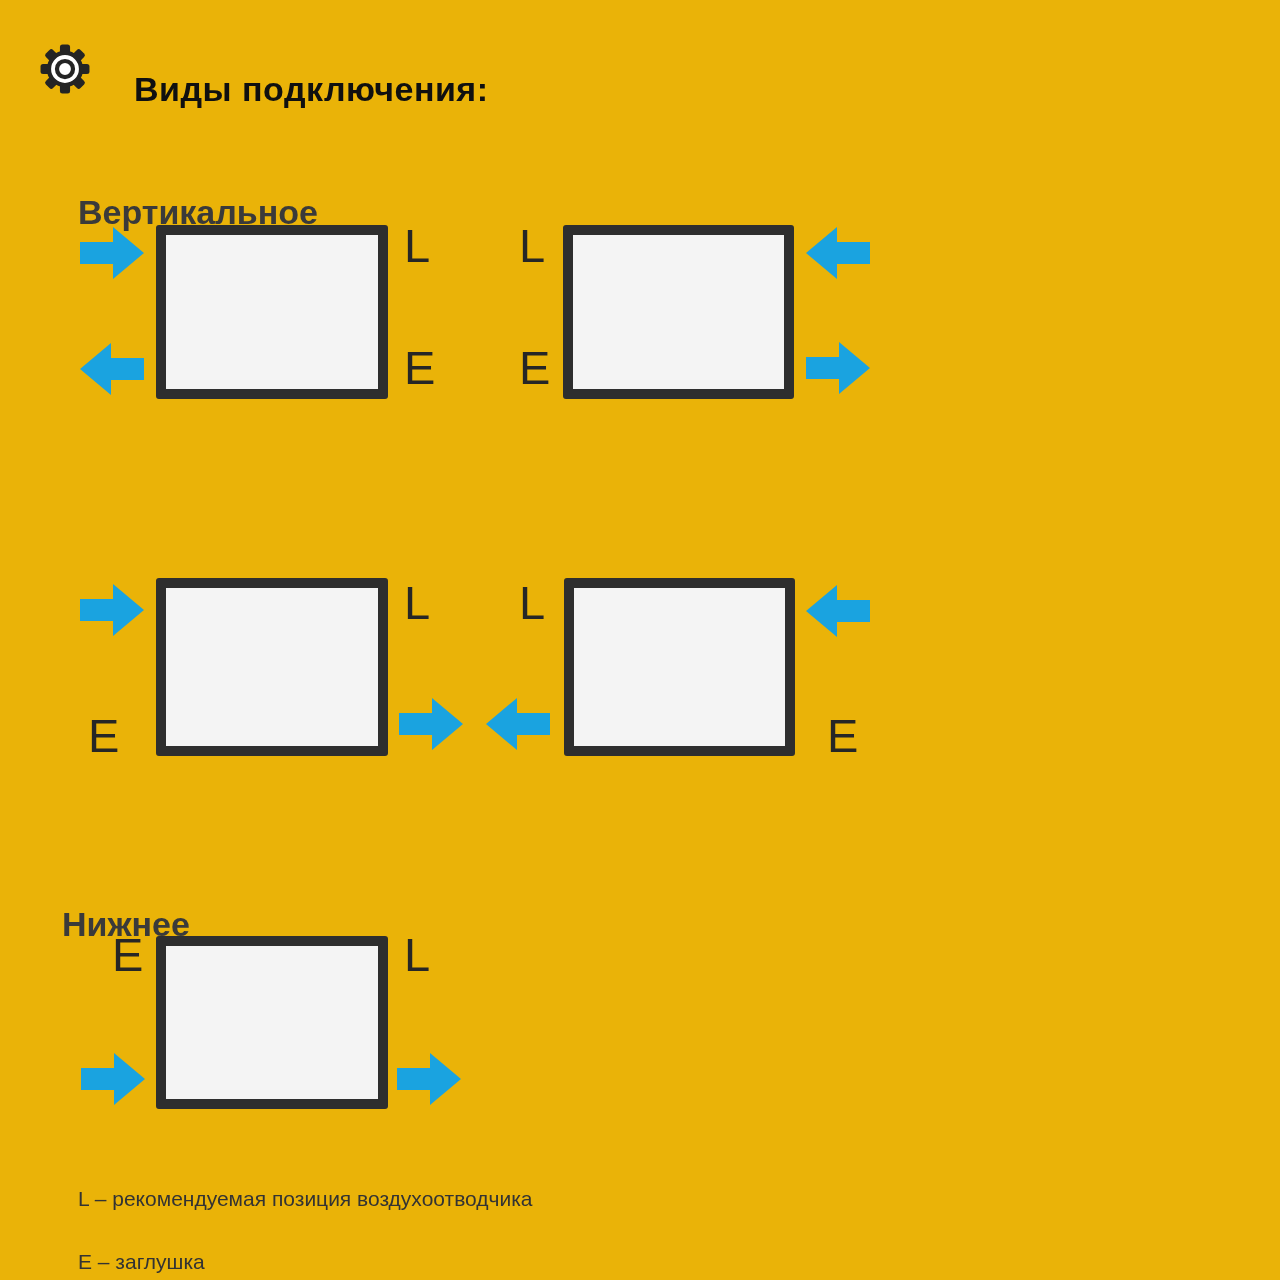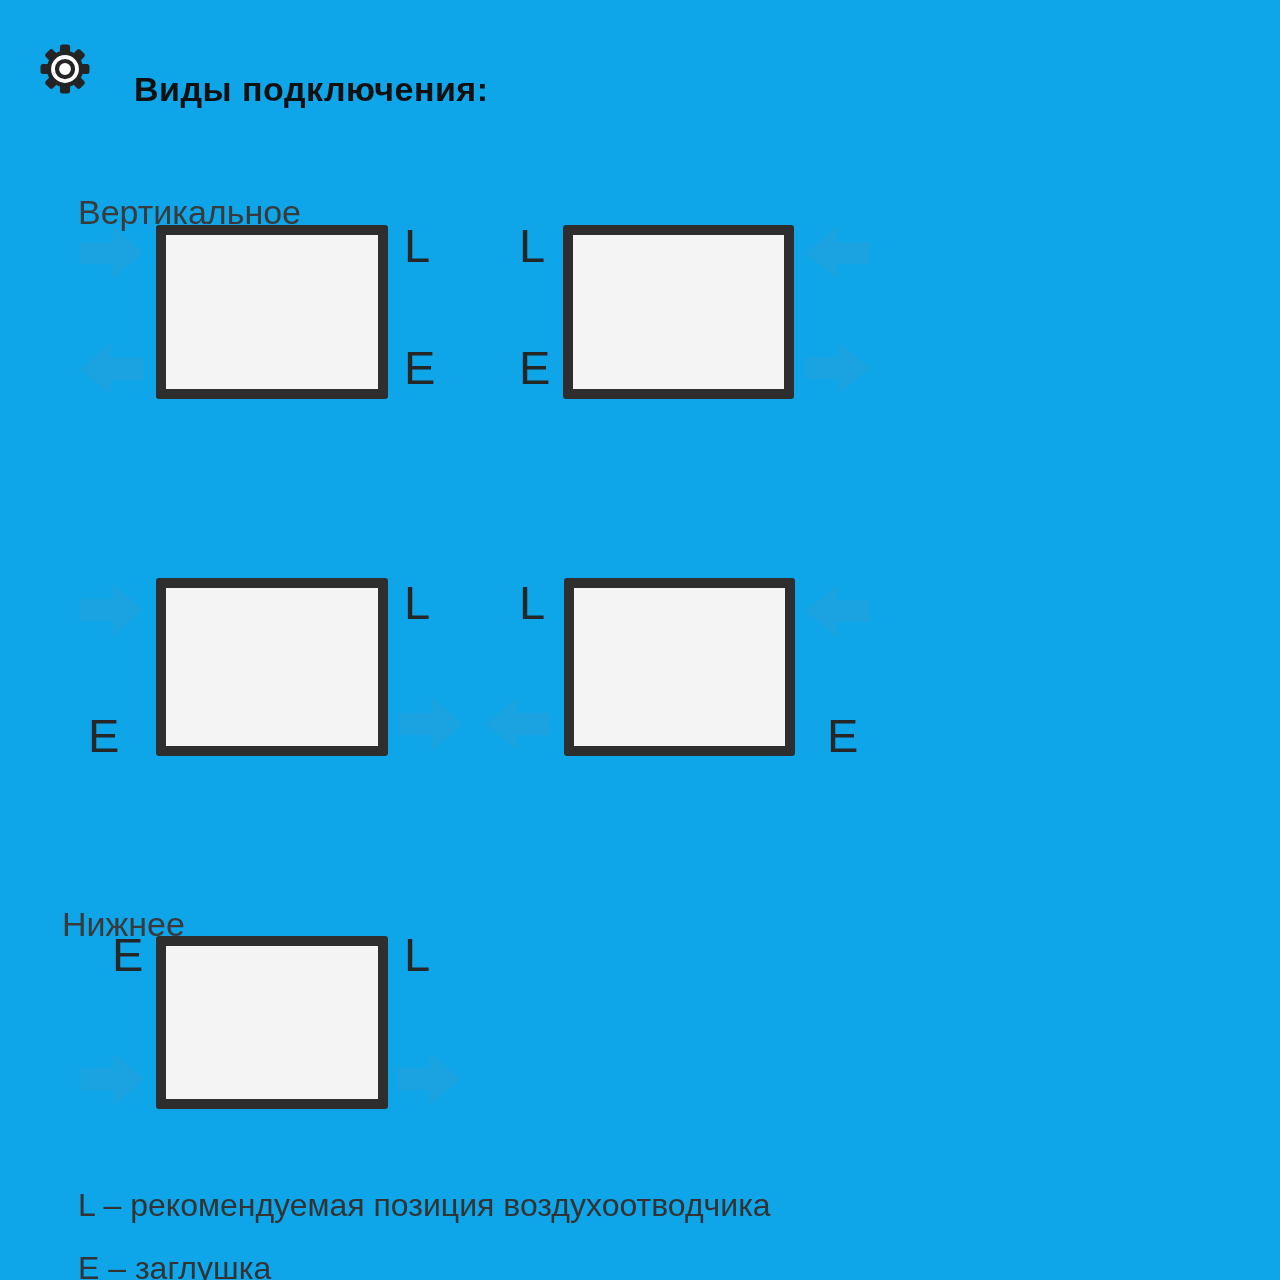--- a/index.html
+++ b/index.html
@@ -2,46 +2,46 @@
 <html style="--accent-blue: #1AA3E0; --outline-dark: #2E2E2E; --radiator-fill: #F4F4F4;"><head>
 <meta charset="utf-8">
 <style>
   :root{
     --accent-blue:#1AA3E0;
     --outline-dark:#2E2E2E;
     --radiator-fill:#F4F4F4;
   }
   html,body{margin:0;padding:0;background:#fff;}
   .canvas{
-    position:relative;width:1280px;height:1280px;background:#0ea5e9;
+    position:relative;width:1280px;height:1280px;background:#eab308;
     font-family:"Liberation Sans",sans-serif;overflow:hidden;
   }
   .title{
     position:absolute;left:134px;top:48px;
     font-size:34px;font-weight:700;color:#101010;line-height:1.1;
     letter-spacing:.5px;
   }
   .gear{position:absolute;left:38px;top:42px;width:54px;height:52px;}
   .sec-heading{
-    position:absolute;font-size:34px;font-weight:400;color:#3A3A3A;line-height:1.1;
+    position:absolute;font-size:34px;font-weight:700;color:#3A3A3A;line-height:1.1;
   }
   .radiator{
     position:absolute;box-sizing:border-box;
     border:10px solid var(--outline-dark);
     background:var(--radiator-fill);
     border-radius:3px;
   }
   .port{
     position:absolute;font-size:47px;line-height:1;font-weight:400;color:#262626;
   }
   .arrow{position:absolute;width:64px;height:52px;color:var(--accent-blue);}
   .arrow svg{display:block;width:100%;height:100%;}
   .arrow.left{transform:scaleX(-1);}
   .legend-line{
-    position:absolute;left:78px;font-size:32px;font-weight:300;color:#333;line-height:1.2;
+    position:absolute;left:78px;font-size:21px;font-weight:300;color:#333;line-height:1.2;
   }
 </style>
 </head>
 <body>
 
 <div class="canvas">
 
   <span class="gear">
     <svg viewBox="0 0 64 64">
       <g fill="#242424">

